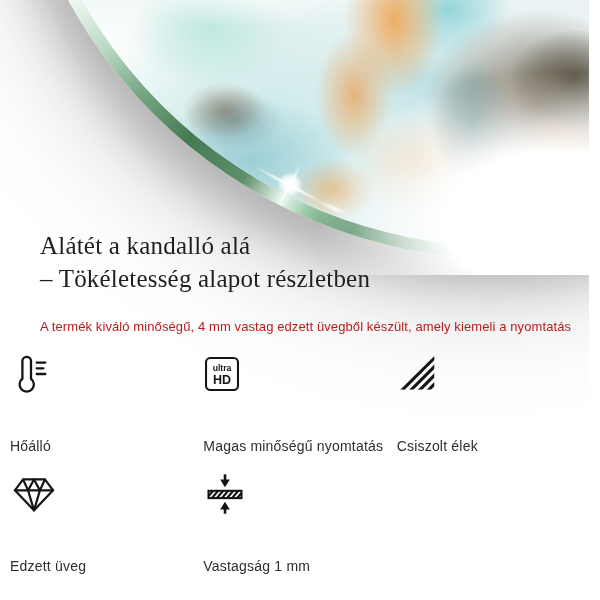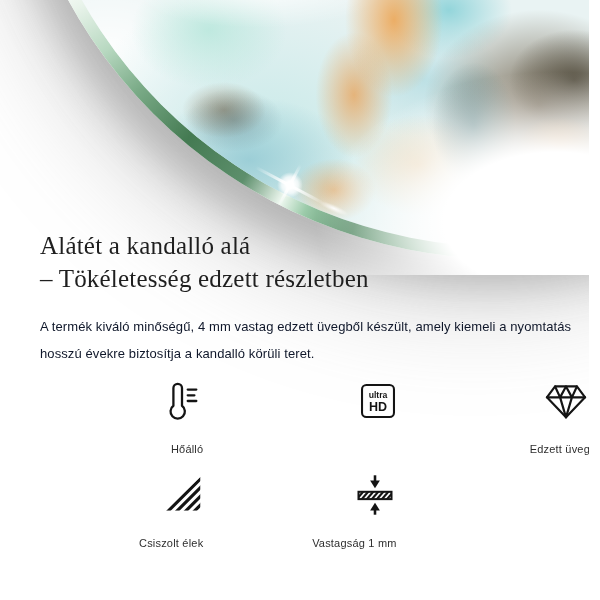--- a/index.html
+++ b/index.html
@@ -72,30 +72,30 @@
     background:radial-gradient(closest-side, rgba(255,255,255,.95), rgba(255,255,255,0));
     transform:rotate(24deg);filter:blur(.5px);
   }
   
   .content{position:absolute;left:40px;right:40px;top:229px;z-index:5;}
   h1{
     margin:0;font-family:"Liberation Serif",serif;font-weight:400;
     font-size:25px;line-height:33px;color:#1f1f1f;letter-spacing:.2px;
   }
   h1 span{display:block;}
-  .desc{margin:18px 0 0 0;font-size:13px;line-height:27px;color:#0f172a;letter-spacing:.1px;}
+  .desc{margin:18px 0 0 0;font-size:13px;line-height:27px;color:#b91c1c;letter-spacing:.1px;}
   .desc span{display:block;white-space:nowrap;}
   
   .features{
     position:relative;margin:12px 0 0 -30px;width:580px;
     display:grid;grid-template-columns:repeat(3,1fr);row-gap:18px;
   }
-  .cell{display:flex;flex-direction:column;align-items:flex-end;}
+  .cell{display:flex;flex-direction:column;align-items:flex-start;gap:36px;}
   .ficon{height:44px;display:flex;align-items:center;justify-content:center;}
-  .flabel{margin-top:20px;font-size:11px;color:#2e2e2e;letter-spacing:.2px;text-align:center;}
+  .flabel{margin-top:6px;font-size:14px;color:#2e2e2e;letter-spacing:.2px;text-align:center;}
   svg{display:block;}
   .stroke{fill:none;stroke:#141414;stroke-width:2.4;}
   .rnd{stroke-linecap:round;stroke-linejoin:round;}
 </style>
 </head>
 <body>
 
 <div class="stage">
 
   <div class="hero">
@@ -109,25 +109,24 @@
     <div class="sparkle">
       <div class="ray ray1"></div>
       <div class="ray ray2"></div>
       <div class="core"></div>
     </div>
   </div>
 
   <div class="content">
     <h1>
       <span>Alátét a kandalló alá</span>
-      <span>– Tökéletesség edzett részletben</span>
+      <span>– Tökéletesség alapot részletben</span>
     </h1>
     <p class="desc">
       <span>A termék kiváló minőségű, 4 mm vastag edzett üvegből készült, amely kiemeli a nyomtatás</span>
-      <span>hosszú évekre biztosítja a kandalló körüli teret.</span>
     </p>
 
     <div class="features">
 
       <div class="cell">
         <div class="ficon">
           <svg width="42" height="42" viewBox="0 0 44 44">
             <path class="stroke rnd" d="M13,8.5 a4.5,4.5 0 0 1 9,0 V27 a7.5,7.5 0 1 1 -9,0 Z"></path>
             <path class="stroke rnd" d="M28,10 h9 M28,16 h7 M28,22 h9"></path>
           </svg>
@@ -136,32 +135,23 @@
       </div>
 
       <div class="cell">
         <div class="ficon">
           <svg width="38" height="38" viewBox="0 0 44 44">
             <rect class="stroke" x="3.5" y="3.5" width="37" height="37" rx="5" stroke-width="2.6"></rect>
             <text x="22" y="19" text-anchor="middle" font-size="10" font-weight="700" fill="#141414" font-family="&quot;Liberation Sans&quot;,sans-serif">ultra</text>
             <text x="22" y="33.5" text-anchor="middle" font-size="14.5" font-weight="800" fill="#141414" font-family="&quot;Liberation Sans&quot;,sans-serif">HD</text>
           </svg>
         </div>
-      </div>
-
-
-      <div class="cell">
-        <div class="ficon">
-          <svg width="48" height="40" viewBox="0 0 48 44">
-            <path class="stroke rnd" stroke-width="2.2" d="M12,6 H36 L45,18 L24,40 L3,18 Z"></path>
-            <path class="stroke rnd" stroke-width="2" d="M3,18 H45 M12,6 L17.5,18 L24,6 L30.5,18 L36,6 M17.5,18 L24,40 L30.5,18"></path>
-          </svg>
-        </div>
-        <div class="flabel">Edzett üveg</div>
-      </div>
+        <div class="flabel">Magas minőségű nyomtatás</div>
+      </div>
+
 
       <div class="cell">
         <div class="ficon">
           <svg width="40" height="40" viewBox="0 0 48 48">
             <defs>
                 <clipPath id="clipTri">
                   <path d="M3,43 L45,43 L45,2 Z"></path>
                 </clipPath>
               </defs>
             <g clip-path="url(#clipTri)" stroke="#141414" stroke-width="3.8">
@@ -170,20 +160,30 @@
               <line x1="-9" y1="48" x2="43" y2="-4"></line>
               <line x1="1.5" y1="48" x2="53.5" y2="-4"></line>
               <line x1="12" y1="48" x2="64" y2="-4"></line>
               <line x1="22.5" y1="48" x2="74.5" y2="-4"></line>
               <line x1="33" y1="48" x2="85" y2="-4"></line>
               <line x1="40" y1="50" x2="92" y2="-2" stroke-dasharray="5 4.5"></line>
             </g>
           </svg>
         </div>
         <div class="flabel">Csiszolt élek</div>
+      </div>
+
+      <div class="cell">
+        <div class="ficon">
+          <svg width="48" height="40" viewBox="0 0 48 44">
+            <path class="stroke rnd" stroke-width="2.2" d="M12,6 H36 L45,18 L24,40 L3,18 Z"></path>
+            <path class="stroke rnd" stroke-width="2" d="M3,18 H45 M12,6 L17.5,18 L24,6 L30.5,18 L36,6 M17.5,18 L24,40 L30.5,18"></path>
+          </svg>
+        </div>
+        <div class="flabel">Edzett üveg</div>
       </div>
 
       <div class="cell">
         <div class="ficon">
           <svg width="44" height="44" viewBox="0 0 48 48">
             <defs>
                 <clipPath id="clipBar">
                   <rect x="6" y="20.5" width="36" height="8"></rect>
                 </clipPath>
               </defs>

